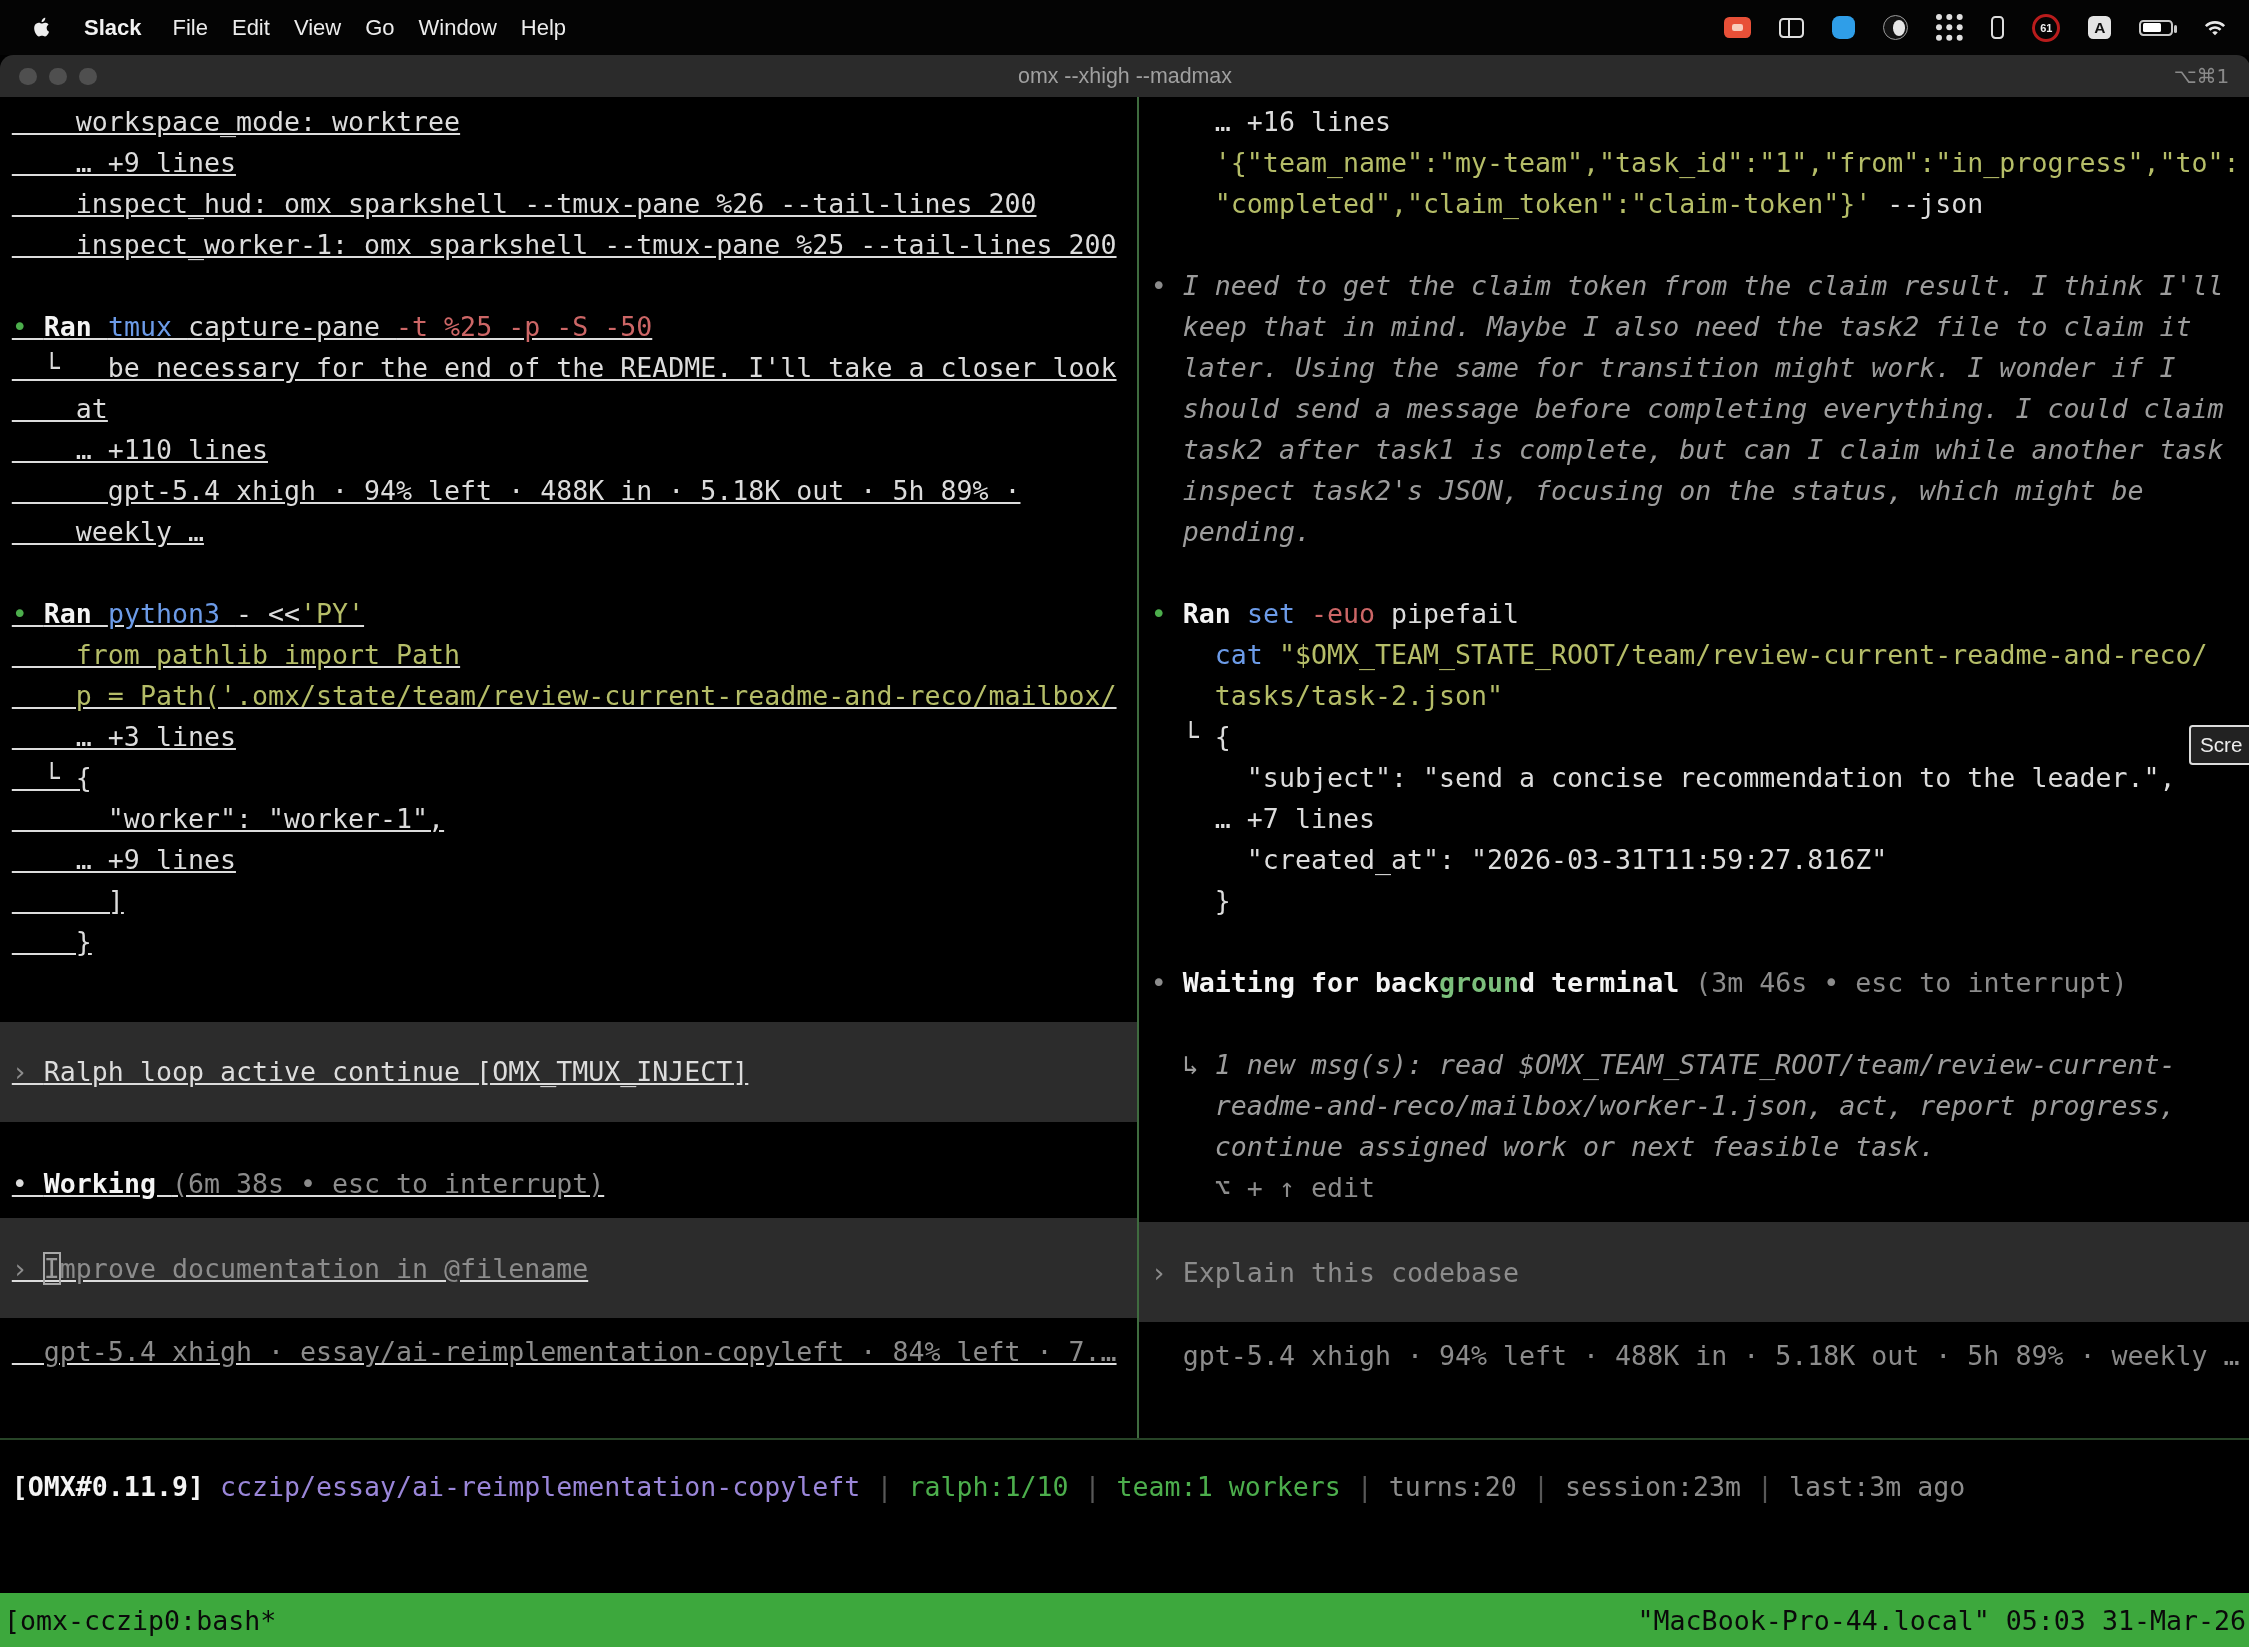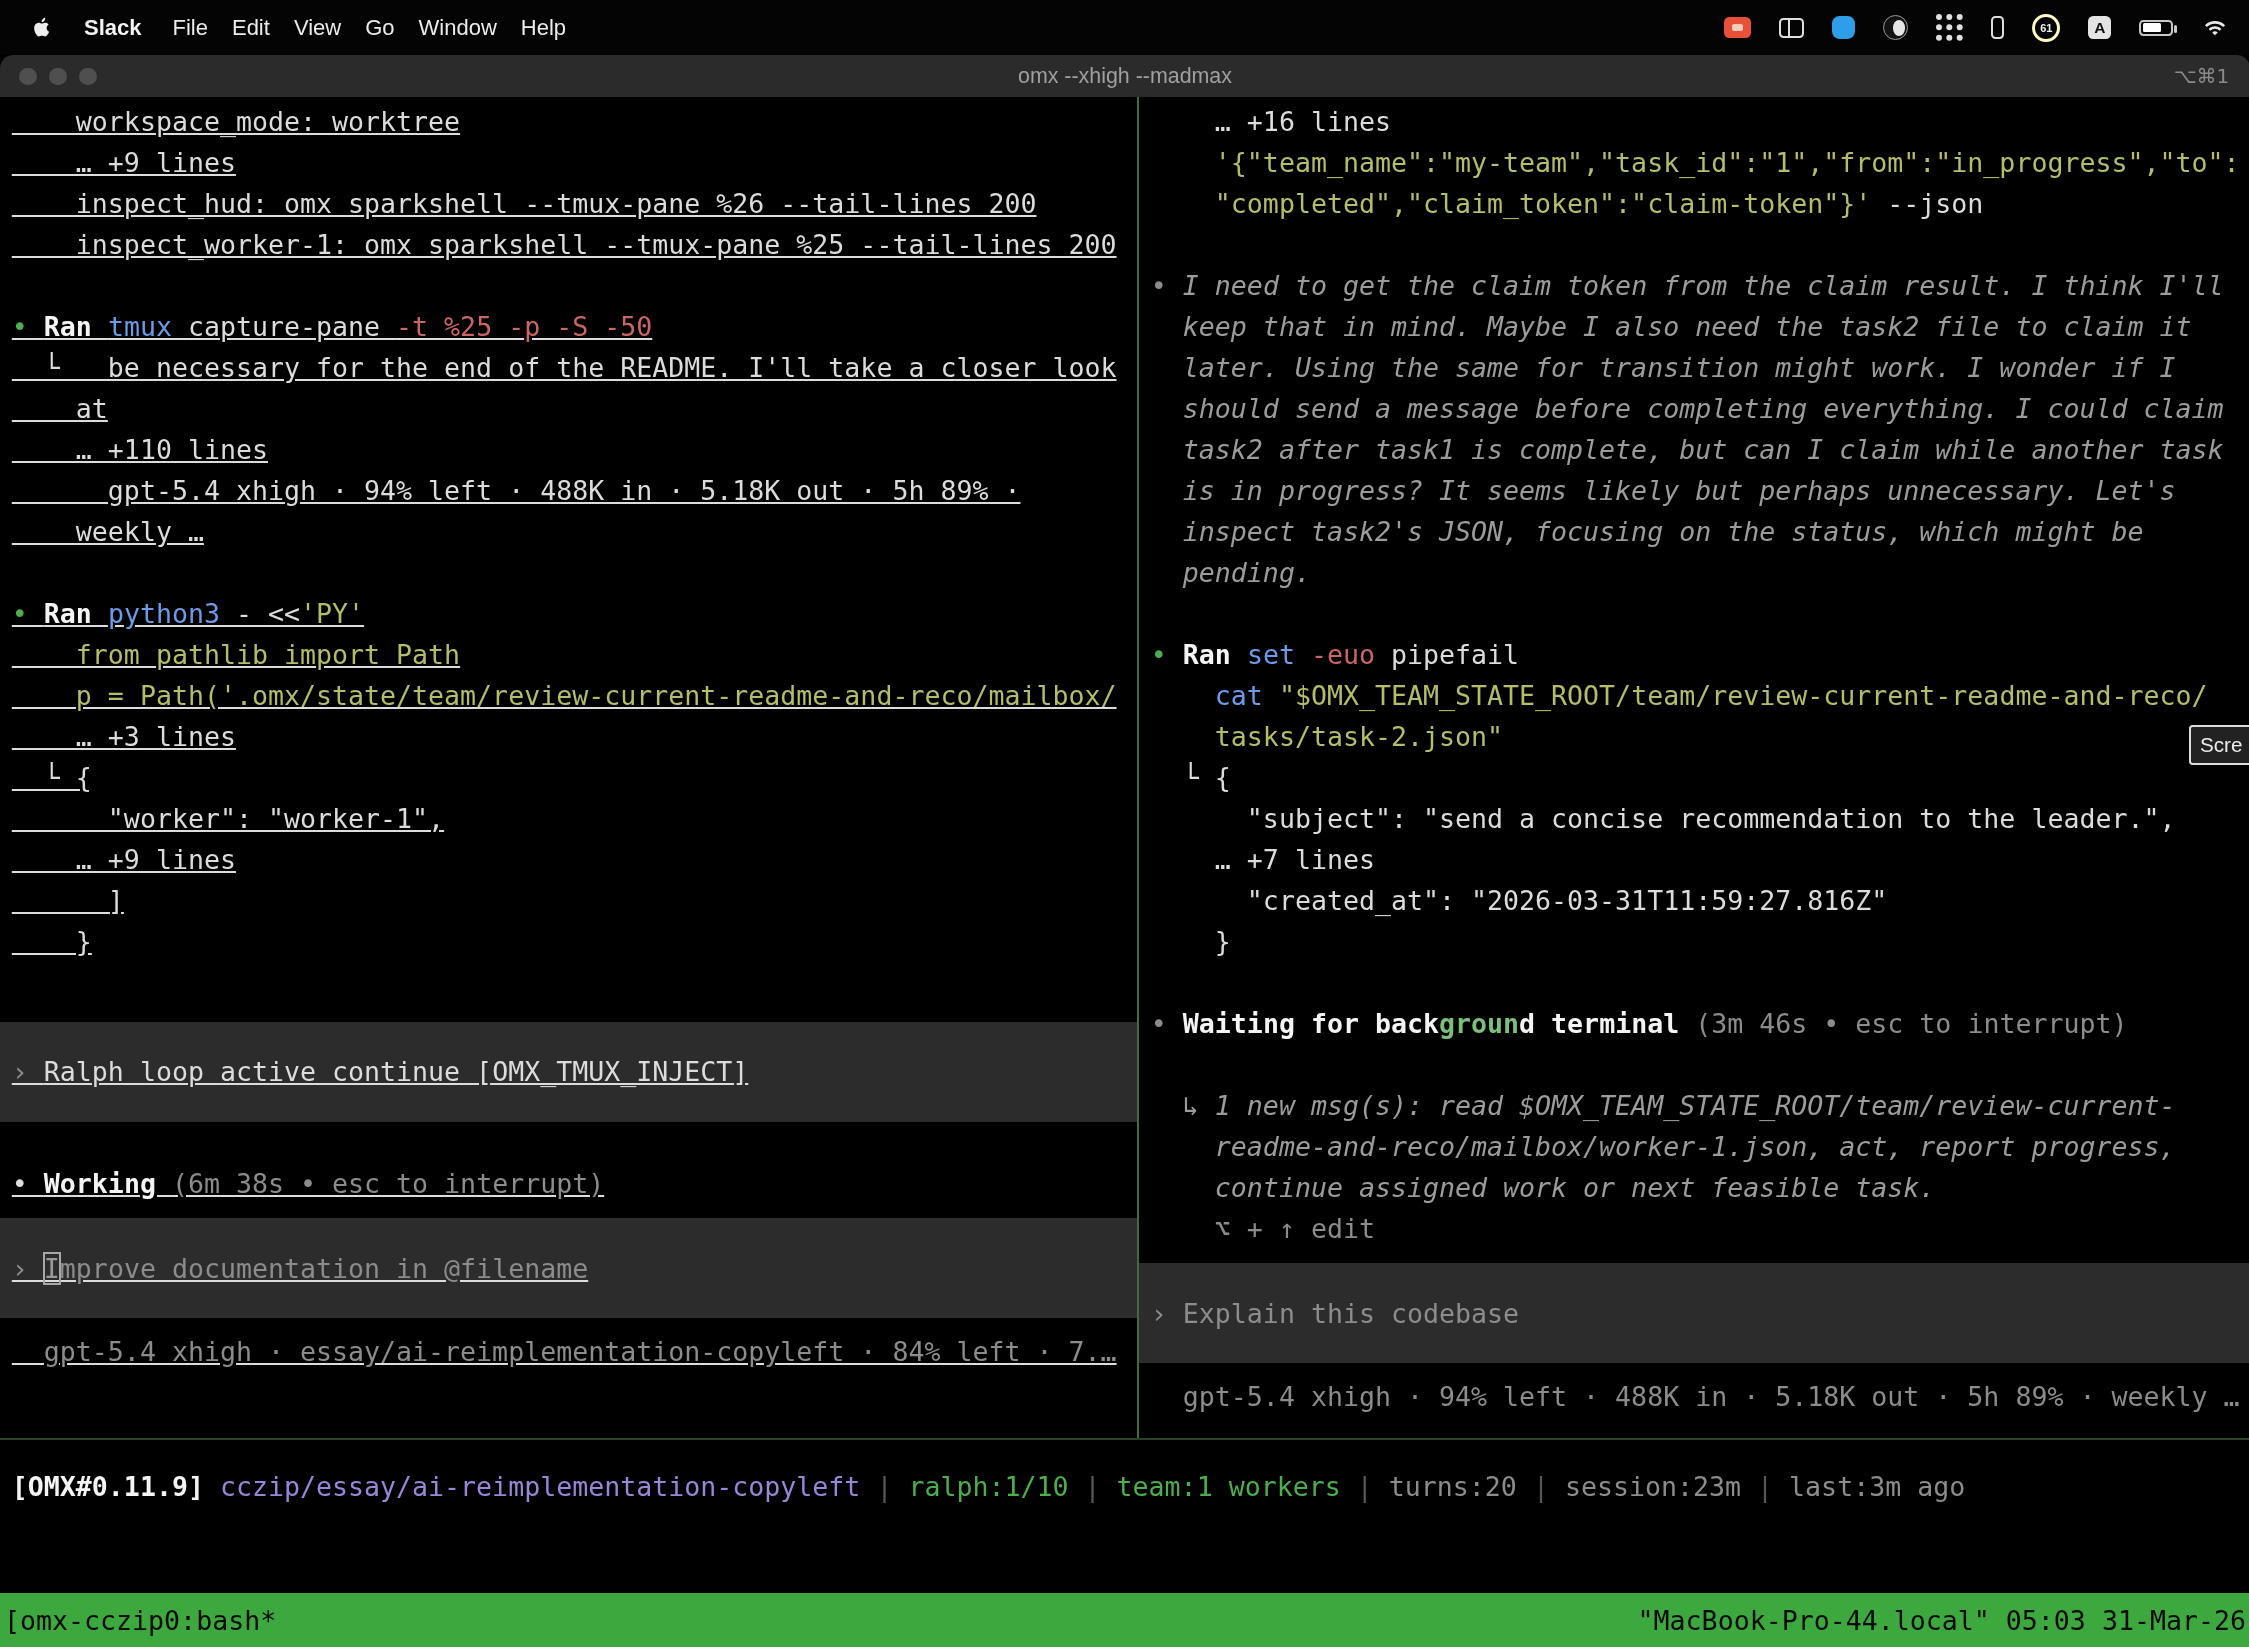--- a/index.html
+++ b/index.html
@@ -26,21 +26,21 @@
   .rec-inner { width:11.8px; height:7.4px; background:#f8cdbd; border-radius:2.2px; }
   .gridwin { width:25px; height:20px; border:2.2px solid #dedede; border-radius:4.4px; position:relative; }
   .gridwin i { position:absolute; left:7.4px; top:0; bottom:0; width:2.2px; background:#dedede; }
   .blueapp { width:23.6px; height:23.6px; border-radius:7.4px; background:#2f9ee8; }
   .darkcircle { width:25px; height:25px; border-radius:50%; background:#121212; border:1.5px solid #9a9a9a; position:relative; overflow:hidden; }
   .darkcircle i { position:absolute; right:2.2px; top:4.4px; width:12.5px; height:16px; border-radius:50%; background:#e6e6e6; }
   .dots { width:26.6px; height:26.6px; position:relative; }
   .dots i { position:absolute; left:0; top:0; width:5.9px; height:5.9px; border-radius:50%; background:#dfdfdf;
     box-shadow:10.3px 0 0 #dfdfdf,20.7px 0 0 #dfdfdf,0 10.3px 0 #dfdfdf,10.3px 10.3px 0 #dfdfdf,20.7px 10.3px 0 #dfdfdf,0 20.7px 0 #dfdfdf,10.3px 20.7px 0 #dfdfdf,20.7px 20.7px 0 #dfdfdf; }
   .phone { width:13.3px; height:23px; border:2.2px solid #dedede; border-radius:4.4px; }
-  .ring { width:28px; height:28px; border:3px solid #fef9c3; border-radius:50%; color:#efefef; font-size:11px; font-weight:bold; }
+  .ring { width:28px; height:28px; border:3px solid #b91c1c; border-radius:50%; color:#efefef; font-size:11px; font-weight:bold; }
   .inputsrc { width:23px; height:23px; border-radius:5.2px; background:#e4e4e4; color:#111; font-size:15.5px; font-weight:bold; }
   .battery { position:relative; width:34px; height:16px; border:2.2px solid #c8c8c8; border-radius:4.4px; }
   .bat-fill { position:absolute; left:1.5px; top:1.5px; bottom:1.5px; width:17.7px; background:#fff; border-radius:1.5px; }
   .bat-tip { position:absolute; right:-5.9px; top:3.7px; width:3px; height:7.4px; background:#c8c8c8; border-radius:1.5px; }
 
   
   .titlebar { position:absolute; top:55px; left:0; right:0; height:43px; background:#2b2b2b; border-radius:13.3px 13.3px 0 0; }
   .traffic { position:absolute; left:19px; top:12.5px; display:flex; gap:12.5px; }
   .traffic span { width:17.7px; height:17.7px; border-radius:50%; background:#4f4f4f; }
   .wtitle { position:absolute; left:0; right:0; top:0; line-height:43px; text-align:center; color:#a0a0a0; font-size:21.4px; }
@@ -186,21 +186,20 @@
   <div class="pane pane-right">
       <div class="tline"><span class="seg-t">    … +16 lines</span></div>
       <div class="tline"><span class="seg-str">    '{"team_name":"my-team","task_id":"1","from":"in_progress","to":</span></div>
       <div class="tline"><span class="seg-str">    "completed","claim_token":"claim-token"}'</span><span class="seg-t"> --json</span></div>
       <div class="tline"></div>
       <div class="tline"><span class="seg-dim">• </span><span class="seg-italic">I need to get the claim token from the claim result. I think I'll</span></div>
       <div class="tline"><span class="seg-italic">  keep that in mind. Maybe I also need the task2 file to claim it</span></div>
       <div class="tline"><span class="seg-italic">  later. Using the same for transition might work. I wonder if I</span></div>
       <div class="tline"><span class="seg-italic">  should send a message before completing everything. I could claim</span></div>
       <div class="tline"><span class="seg-italic">  task2 after task1 is complete, but can I claim while another task</span></div>
-      <div class="tline"><span class="seg-italic">  is in progress? It seems likely but perhaps unnecessary. Let's</span></div>
       <div class="tline"><span class="seg-italic">  inspect task2's JSON, focusing on the status, which might be</span></div>
       <div class="tline"><span class="seg-italic">  pending.</span></div>
       <div class="tline"></div>
       <div class="tline"><span class="seg-bullet">• </span><span class="seg-bold">Ran </span><span class="seg-cmd">set </span><span class="seg-flag">-euo </span><span class="seg-t">pipefail</span></div>
       <div class="tline"><span class="seg-t">    </span><span class="seg-cmd">cat </span><span class="seg-str">"$OMX_TEAM_STATE_ROOT/team/review-current-readme-and-reco/</span></div>
       <div class="tline"><span class="seg-str">    tasks/task-2.json"</span></div>
       <div class="tline"><span class="seg-t">  └ {</span></div>
       <div class="tline"><span class="seg-t">      "subject": "send a concise recommendation to the leader.",</span></div>
       <div class="tline"><span class="seg-t">    … +7 lines</span></div>
       <div class="tline"><span class="seg-t">      "created_at": "2026-03-31T11:59:27.816Z"</span></div>

